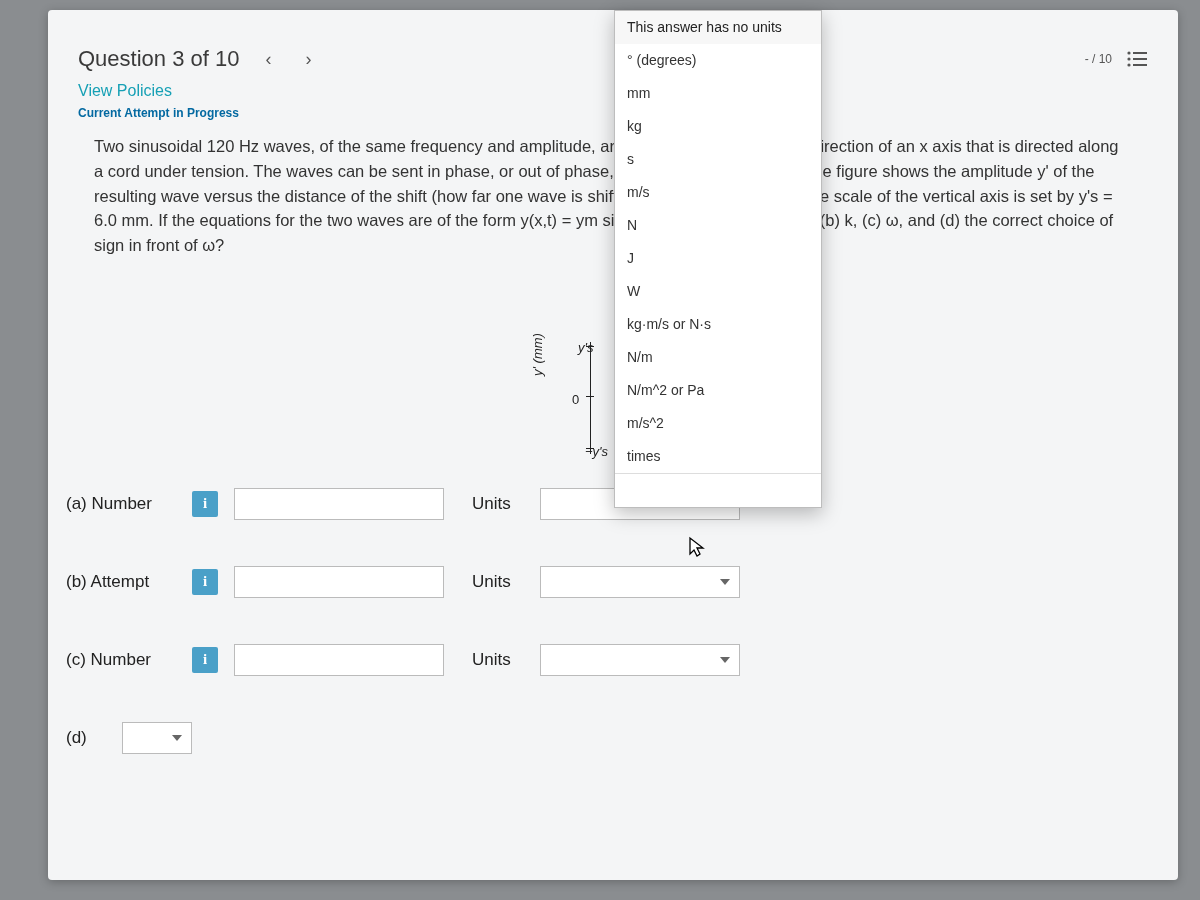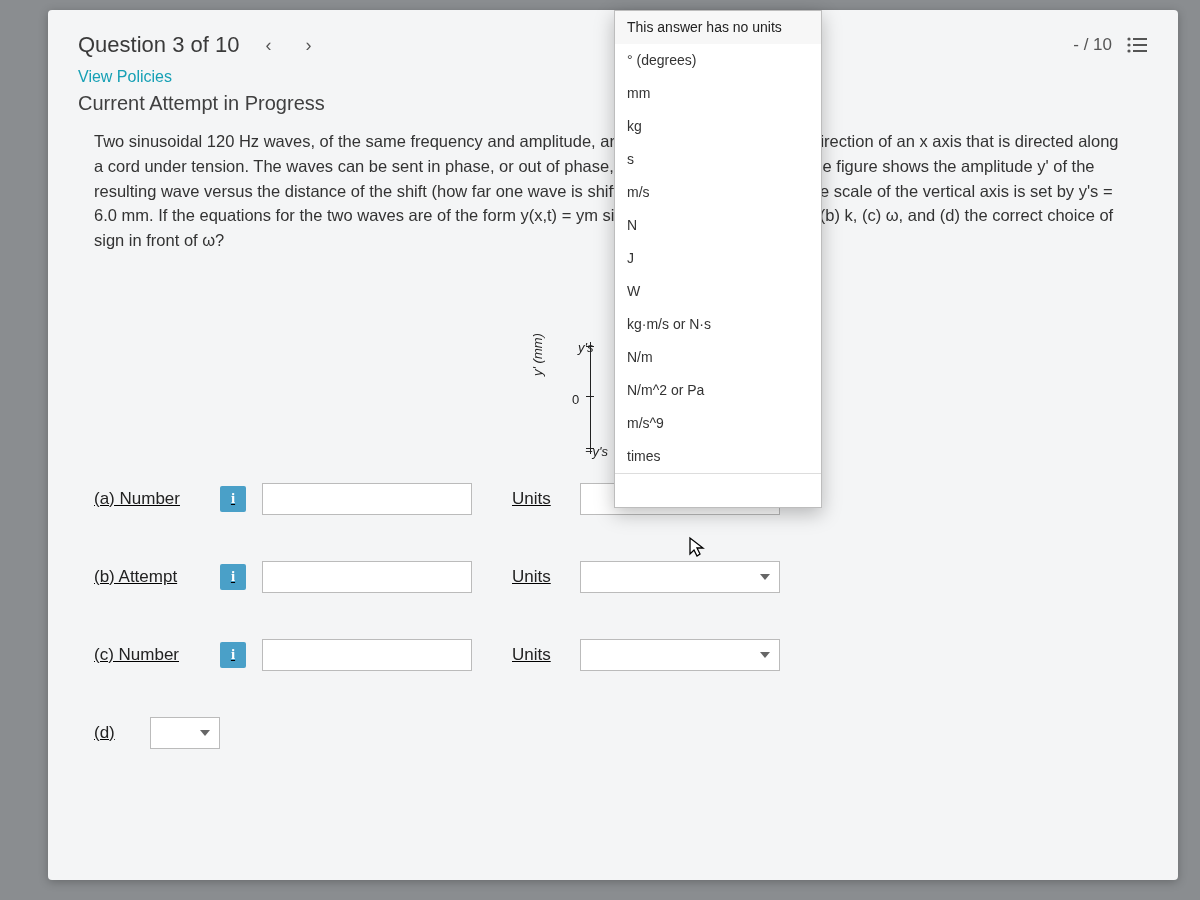--- a/index.html
+++ b/index.html
@@ -19,72 +19,71 @@
     height: 870px;
     background: #f4f5f6;
     border-radius: 4px;
     box-shadow: 0 2px 10px rgba(0,0,0,0.25);
     padding: 0;
   }
   .header-row {
     display: flex;
     align-items: center;
     justify-content: space-between;
-    padding: 22px 30px 8px 30px;
+    padding: 36px 30px 8px 30px;
   }
   .q-title-group { display: flex; align-items: center; gap: 18px; }
   .q-title { font-size: 22px; color: #3a3a3a; font-weight: 400; }
   .nav-btn {
     color: #555; font-size: 18px; padding: 2px 8px; cursor: pointer;
     user-select: none;
   }
-  .score-group { display: flex; align-items: center; gap: 14px; color: #555; font-size: 17px; }
+  .score-group { display: flex; align-items: center; gap: 14px; color: #555; font-size: 12px; }
   .list-icon { display: inline-block; }
   .list-icon svg { display: block; }
   .policies {
     color: #16a0b5;
     font-size: 16px;
     padding: 2px 30px 6px 30px;
     cursor: pointer;
   }
   .attempt {
-    font-size: 20px;
-    color: #404040;
+    font-size: 12px;
+    color: #0369a1;
     padding: 0 30px 14px 30px;
-    font-weight: 400;
+    font-weight: 700;
   }
   .problem {
     font-size: 16.5px;
     color: #333;
     line-height: 1.5;
     padding: 0 46px 0 46px;
   }
   .answer-rows {
-    padding: 0 46px;
+    padding: 0 18px;
     margin-top: 230px;
-    text-decoration: underline;
   }
   .answer-row {
     display: flex;
     align-items: center;
     gap: 16px;
     margin-bottom: 46px;
   }
   .part-label { width: 110px; font-size: 17px; color: #222; }
   .info-icon {
     width: 26px; height: 26px; background: #4aa0c8;
     color: #fff; display: flex; align-items: center; justify-content: center;
     font-family: Georgia, serif; font-weight: bold; font-size: 15px;
     border-radius: 2px;
   }
   .num-input {
     width: 210px; height: 32px; border: 1px solid #bbb;
     background: #fff; padding: 0 8px; font-size: 15px;
   }
-  .units-label { font-size: 17px; color: #222; margin-left: 24px; width: 52px; }
+  .units-label { font-size: 17px; color: #222; margin-left: 12px; width: 52px; }
   .units-select {
     width: 200px; height: 32px; border: 1px solid #bbb;
     background: #fff; font-size: 14px; padding: 0 22px 0 8px;
     appearance: none; position: relative;
   }
   .select-wrap { position: relative; display: inline-block; }
   .select-wrap::after {
     content: ""; position: absolute; right: 10px; top: 13px;
     border-left: 5px solid transparent; border-right: 5px solid transparent;
     border-top: 6px solid #666; pointer-events: none;
@@ -219,21 +218,21 @@
     <div class="dropdown-item">mm</div>
     <div class="dropdown-item">kg</div>
     <div class="dropdown-item">s</div>
     <div class="dropdown-item">m/s</div>
     <div class="dropdown-item">N</div>
     <div class="dropdown-item">J</div>
     <div class="dropdown-item">W</div>
     <div class="dropdown-item">kg·m/s or N·s</div>
     <div class="dropdown-item">N/m</div>
     <div class="dropdown-item">N/m^2 or Pa</div>
-    <div class="dropdown-item">m/s^9</div>
+    <div class="dropdown-item">m/s^2</div>
     <div class="dropdown-item">times</div>
     <div class="dropdown-blank"></div>
   </div>
 
   <div class="cursor">
     <svg width="18" height="22" viewBox="0 0 18 22">
       <path d="M2 2 L2 18 L6 14 L9 20 L12 18 L9 12 L15 12 Z" fill="#fff" stroke="#000" stroke-width="1.3"></path>
     </svg>
   </div>
 

